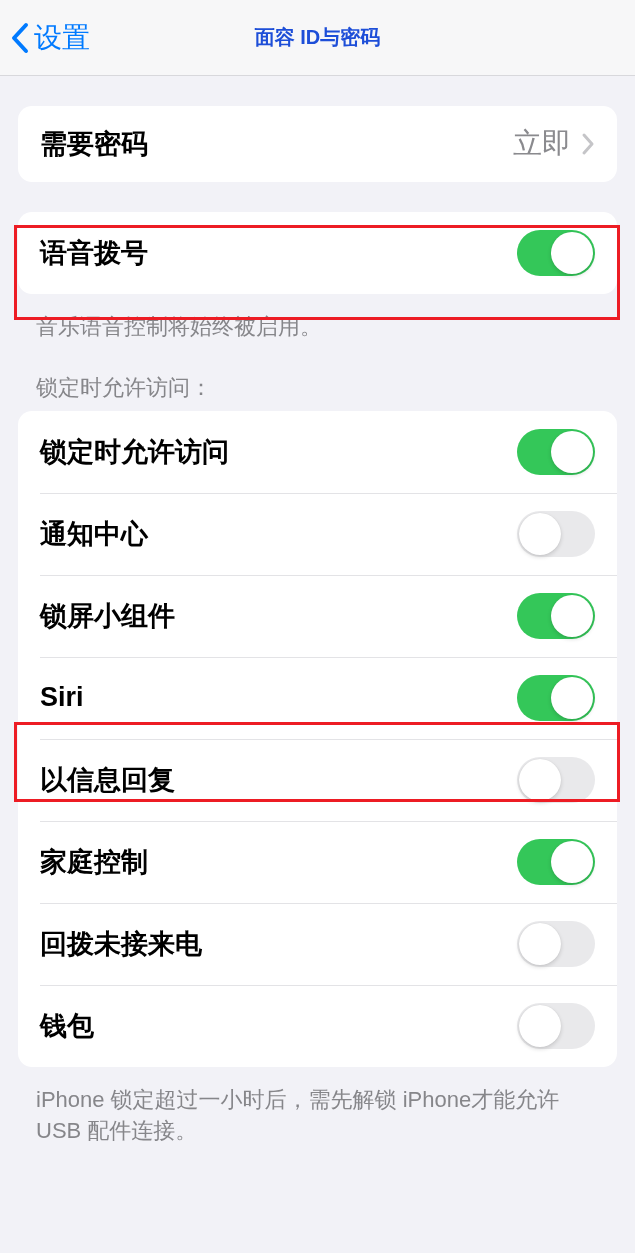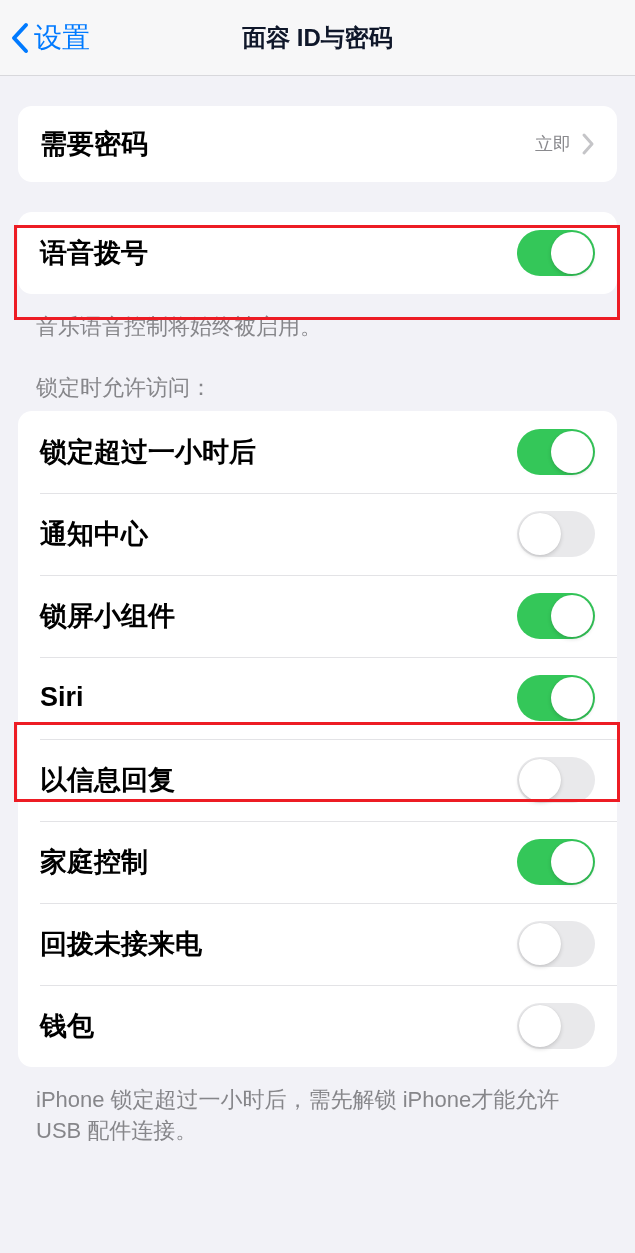--- a/index.html
+++ b/index.html
@@ -35,23 +35,23 @@
     .back-chevron {
       margin-right: 4px;
     }
     .back-chevron svg {
       display: block;
     }
     .header-title {
       position: absolute;
       left: 50%;
       transform: translateX(-50%);
-      font-size: 24px;
+      font-size: 20px;
       font-weight: 600;
-      color: #0f172a;
+      color: #1d4ed8;
     }
     .content {
       padding: 0;
     }
     .group {
       margin: 30px 18px 8px 18px;
       background: #fff;
       border-radius: 14px;
       overflow: hidden;
     }
@@ -79,21 +79,21 @@
       font-size: 27px;
       color: #000;
       font-weight: 700;
     }
     .row-value-wrap {
       display: flex;
       align-items: center;
       gap: 10px;
     }
     .row-value {
-      font-size: 18px;
+      font-size: 29px;
       color: #8a8a8e;
     }
     .chevron-right svg {
       display: block;
     }
     .toggle {
       width: 78px;
       height: 46px;
       border-radius: 23px;
       position: relative;
@@ -186,21 +186,21 @@
       <div class="toggle on">
         <div class="toggle-knob"></div>
       </div>
     </div>
   </div>
   <div class="footer-text">音乐语音控制将始终被启用。</div>
 
   <div class="section-header">锁定时允许访问：</div>
   <div class="group no-top-margin" id="lock-access-group">
       <div class="row">
-        <div class="row-label">锁定超过一小时后</div>
+        <div class="row-label">锁定时允许访问</div>
         <div class="toggle on">
           <div class="toggle-knob"></div>
         </div>
       </div>
       <div class="row">
         <div class="row-label">通知中心</div>
         <div class="toggle off">
           <div class="toggle-knob"></div>
         </div>
       </div>

